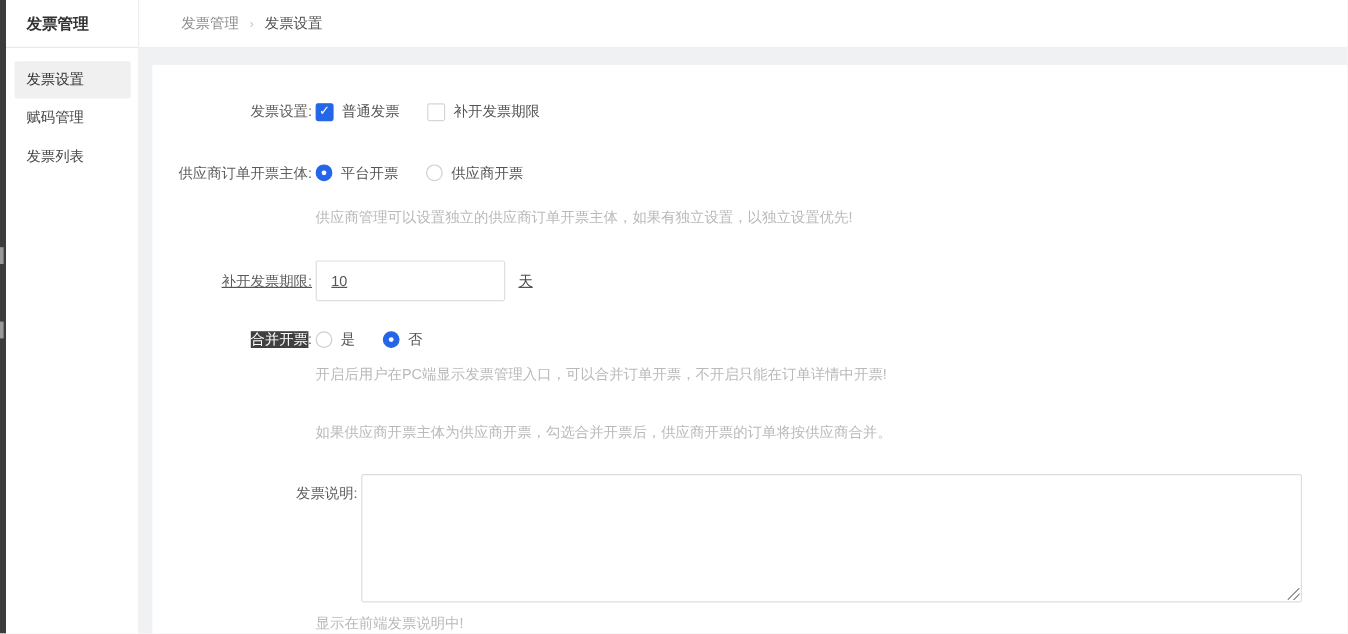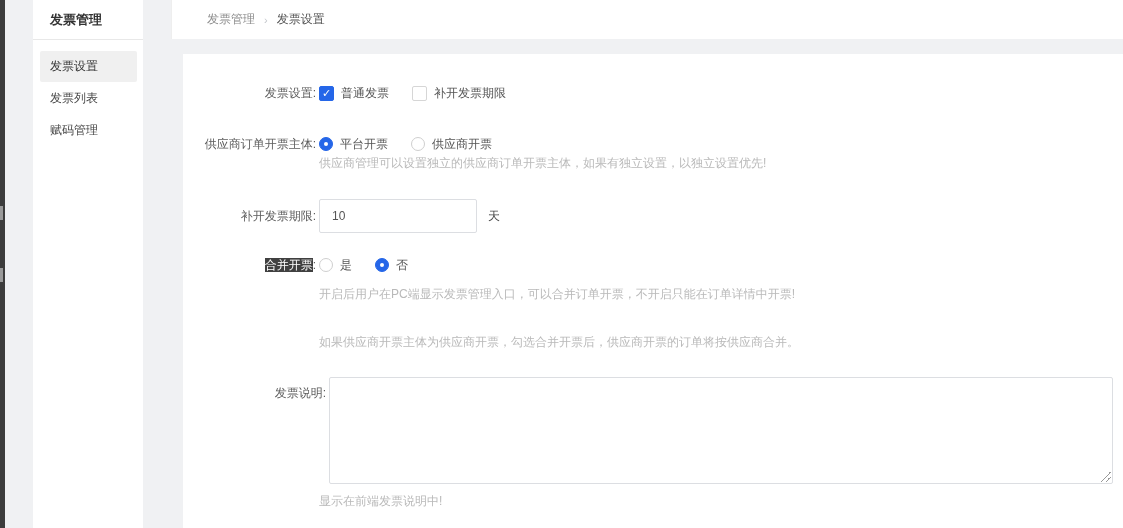--- a/index.html
+++ b/index.html
@@ -3,21 +3,21 @@
 <meta charset="utf-8">
 <style>
   * { margin: 0; padding: 0; box-sizing: border-box; }
   html, body { width: 1123px; height: 528px; overflow: hidden; }
   body {
     font-family: "Liberation Sans", "DejaVu Sans", sans-serif;
     font-size: 12px;
     color: #555;
     background: #f0f1f3;
   }
-  .app { display: flex; width: 1123px; height: 528px; gap: 28px; }
+  .app { display: flex; width: 1123px; height: 528px; }
 
   
   .rail {
     width: 5px; height: 100%; background: #3c3c3c;
     position: relative; flex: 0 0 auto;
   }
   .rail .mark {
     position: absolute; left: 0; width: 3px; height: 14px; background: #9a9a9a;
   }
   .rail .mark.m1 { top: 206px; }
@@ -106,22 +106,22 @@
   .grip {
     position: absolute; right: 2px; bottom: 2px; width: 10px; height: 10px;
     background:
       linear-gradient(135deg, transparent 0 45%, #9a9a9a 45% 52%, transparent 52% 70%, #9a9a9a 70% 77%, transparent 77%);
     pointer-events: none;
   }
 
   
   .row-invoice-type   { margin-top: 0; }
   .row-supplier       { margin-top: 33px; }
-  .hint-supplier      { margin-top: 2px; }
-  .row-reissue        { margin-top: 28px; }
+  .hint-supplier      { margin-top: 20px; }
+  .row-reissue        { margin-top: 28px; text-decoration: underline; }
   .hint-reissue       { margin-top: 8px; }
   .row-merge          { margin-top: 23px; }
   .hint-merge-1       { margin-top: 12px; }
   .hint-merge-2       { margin-top: 33px; font-family: Liberation Mono, monospace; }
   .row-note           { margin-top: 26px; }
   .hint-note          { margin-top: 9px; }
 </style>
 </head>
 <body>
 
@@ -129,22 +129,22 @@
 
   <div class="rail">
     <div class="mark m1"></div>
     <div class="mark m2"></div>
   </div>
 
   <aside class="sidebar">
     <div class="sidebar-title">发票管理</div>
     <nav class="side-nav">
       <div class="side-item active">发票设置</div>
+      <div class="side-item">赋码管理</div>
       <div class="side-item">发票列表</div>
-      <div class="side-item">赋码管理</div>
     </nav>
   </aside>
 
   <div class="main">
 
     <header class="topbar">
       <span class="crumb-parent">发票管理</span>
       <span class="crumb-sep">›</span>
       <span class="crumb-current">发票设置</span>
     </header>

